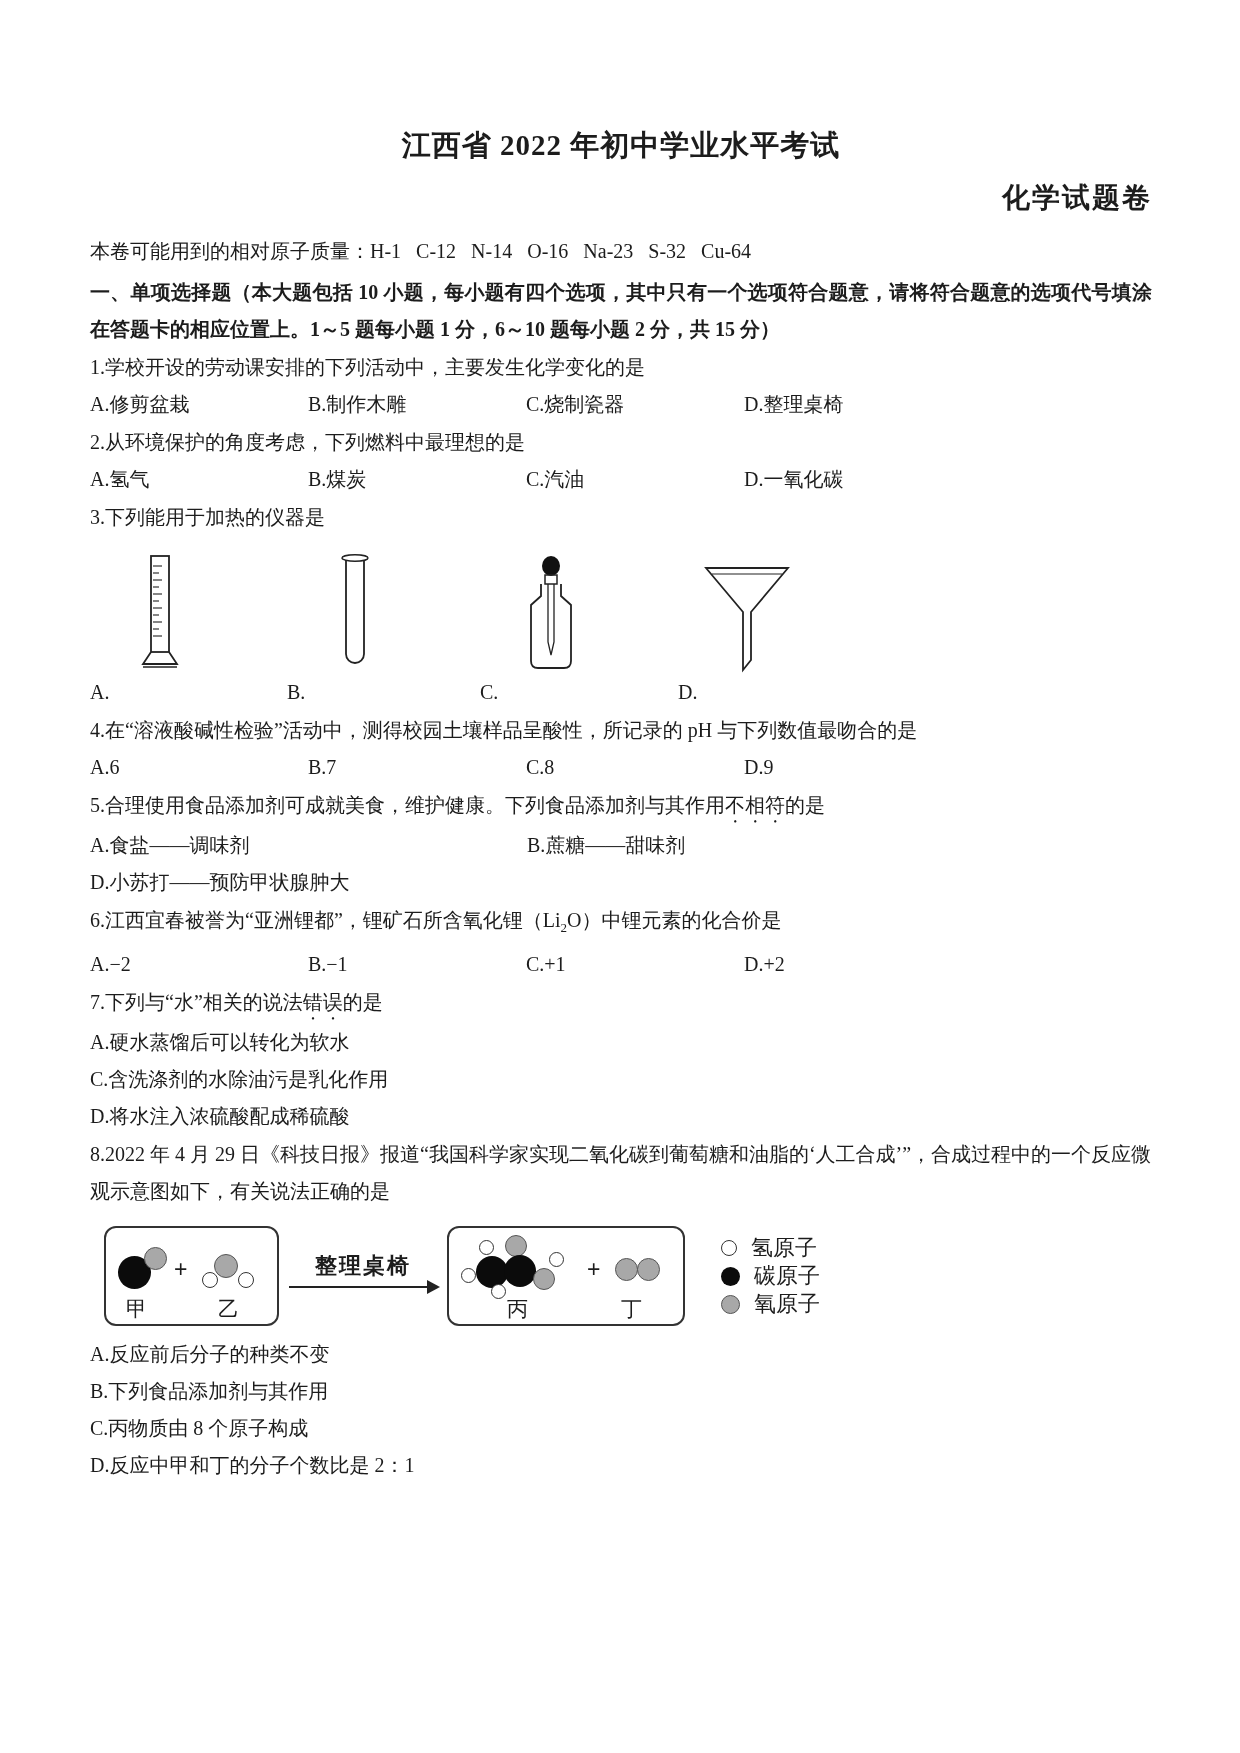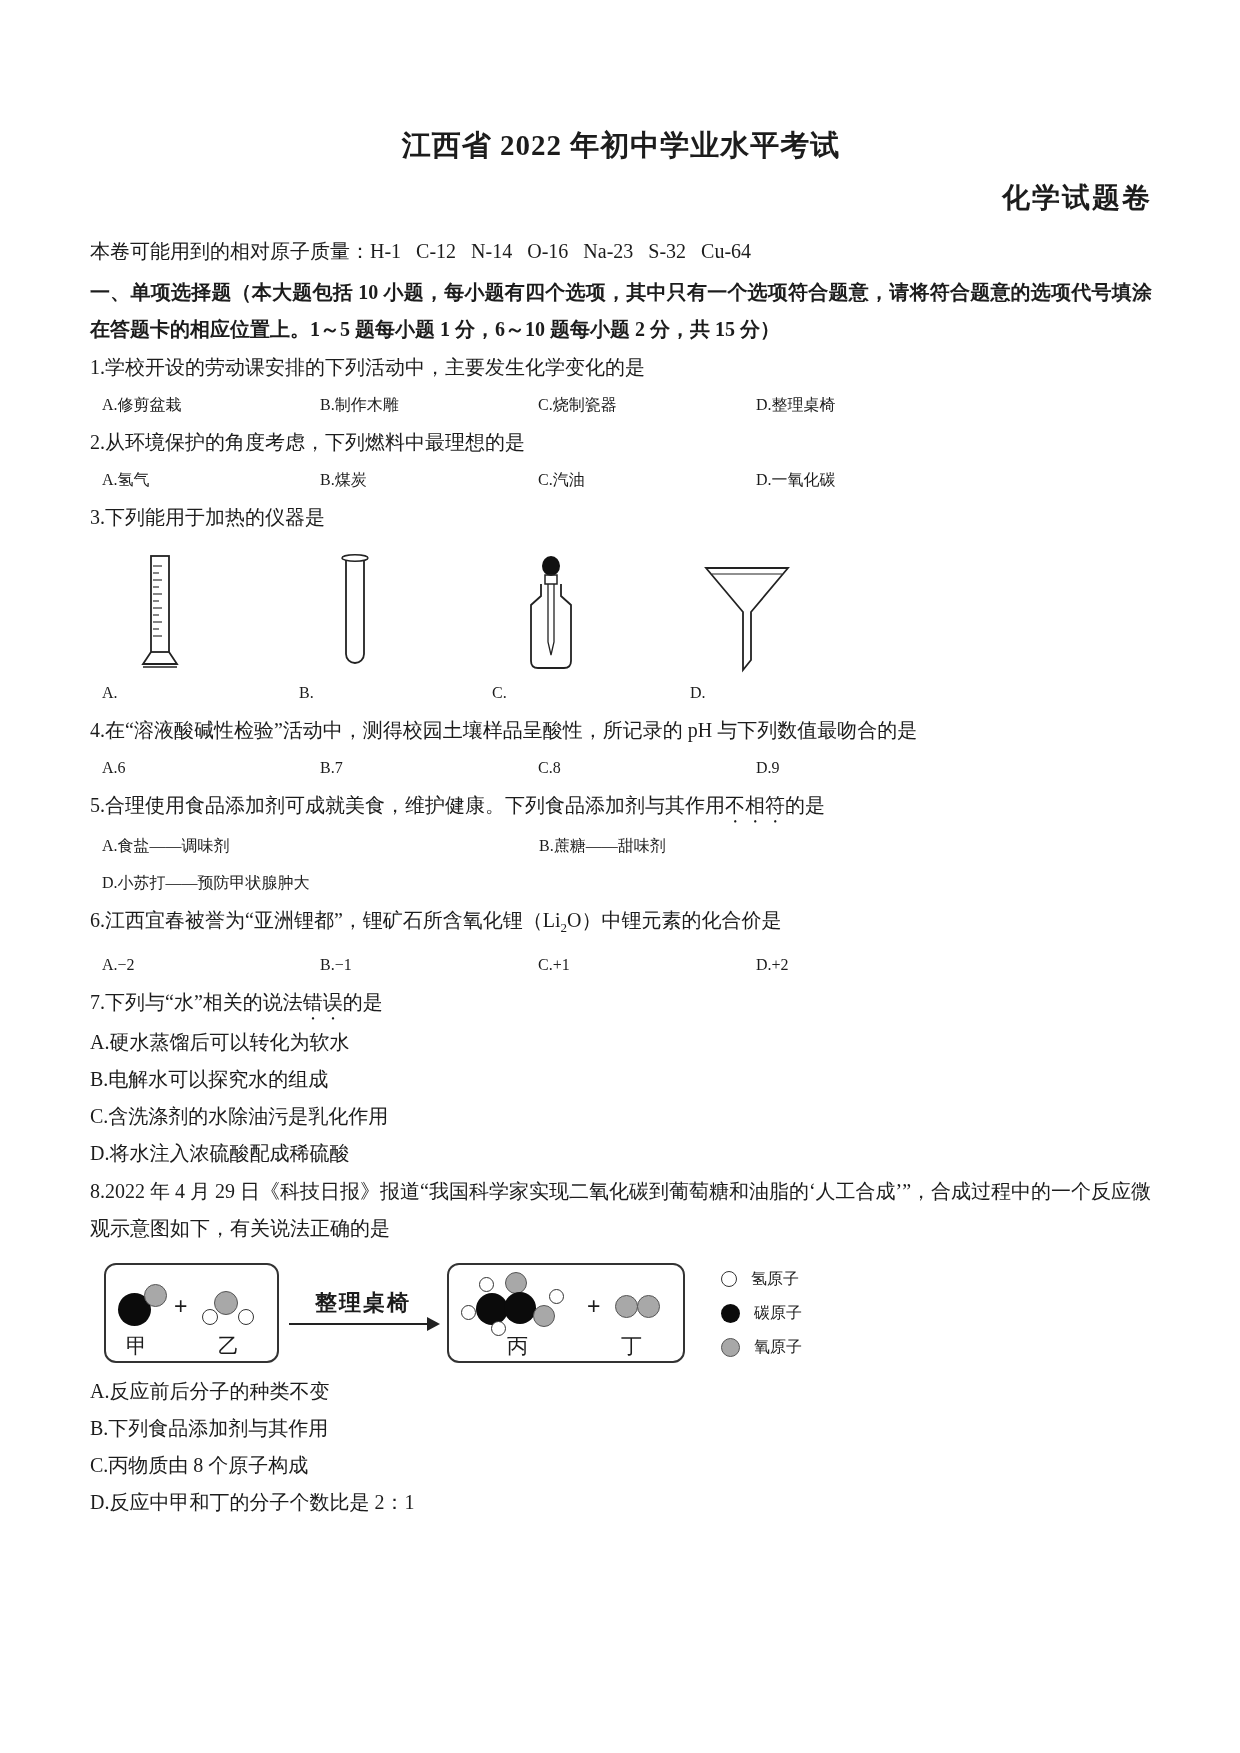--- a/index.html
+++ b/index.html
@@ -11,21 +11,21 @@
   }
   .page { padding:126px 88px 0 90px; }
 
   .title { text-align:center; font-size:29px; font-weight:bold; line-height:38px; letter-spacing:1px; }
   .subtitle { text-align:right; font-size:28px; font-weight:bold; line-height:36px; margin-top:16px; letter-spacing:2px; }
   .note { font-size:20px; line-height:34px; margin-top:18px; white-space:pre-wrap; }
   .section-header { font-size:20px; font-weight:bold; line-height:37px; margin-top:6px; text-align:justify; }
 
   .q { margin-top:1px; }
   .stem { font-size:20px; line-height:37px; }
-  .opts { font-size:16px; line-height:37px;margin-left:12px; }
+  .opts { font-size:20px; line-height:37px; }
   .cols4 { display:grid; grid-template-columns:218px 218px 218px 1fr; }
   .labels4 { display:grid; grid-template-columns:197px 193px 198px 1fr; }
   .cols2 { display:grid; grid-template-columns:437px 1fr; }
   .stacked p { font-size:20px; line-height:37px; }
   sub { font-size:13px; }
 
   .emph {
     -webkit-text-emphasis:dot; -webkit-text-emphasis-position:under right;
     text-emphasis:dot; text-emphasis-position:under right;
   }
@@ -43,21 +43,21 @@
   .atom.black { background:#0b0b0b; }
   .atom.gray  { background:#a8a8a8; border:1px solid #555; }
   .atom.white { background:#ffffff; border:1.6px solid #333; }
   .mol-label { position:absolute; bottom:1px; font-size:21px; }
   .plus { position:absolute; font-size:23px; font-family:"Liberation Sans",sans-serif; }
   .arrow-wrap { width:168px; display:flex; flex-direction:column; align-items:center; margin-top:-14px; flex:0 0 auto; }
   .cond { font-size:22px; font-weight:bold; margin-bottom:5px; letter-spacing:2px; }
   .arrow { position:relative; width:148px; height:2px; background:#222; }
   .arrow::after { content:""; position:absolute; right:-3px; top:-6px;
     border-left:13px solid #222; border-top:7px solid transparent; border-bottom:7px solid transparent; }
-  .legend { display:flex; flex-direction:column; gap:6px; margin-left:36px; font-size:16px; }
+  .legend { display:flex; flex-direction:column; margin-left:36px; font-size:22px; }
   .legend-row { display:flex; align-items:center; gap:14px; line-height:28px; }
   .sample { border-radius:50%; display:inline-block; flex:0 0 auto; }
   .sample.white { width:16px; height:16px; background:#fff; border:1.6px solid #333; }
   .sample.black { width:19px; height:19px; background:#0b0b0b; }
   .sample.gray  { width:19px; height:19px; background:#a8a8a8; border:1px solid #555; }
 </style>
 </head>
 <body>
 
 <div class="page">
@@ -164,21 +164,20 @@
       <span>A.−2</span>
       <span>B.−1</span>
       <span>C.+1</span>
       <span>D.+2</span>
     </div>
   </section>
 
   <section class="q stacked">
     <p class="stem"><span>7.下列与“水”相关的说法</span><span class="emph">错误</span><span>的是</span></p>
     <p>A.硬水蒸馏后可以转化为软水</p>
-    <p>B.电解水可以探究水的组成</p>
     <p>C.含洗涤剂的水除油污是乳化作用</p>
     <p>D.将水注入浓硫酸配成稀硫酸</p>
   </section>
 
   <section class="q stacked">
     <p class="stem">8.2022 年 4 月 29 日《科技日报》报道“我国科学家实现二氧化碳到葡萄糖和油脂的‘人工合成’”，合成过程中的一个反应微观示意图如下，有关说法正确的是</p>
 
     <div class="diagram">
       <div class="mol-box">
         <span class="atom black" style="left:12px;top:28px;width:33px;height:33px"></span>

